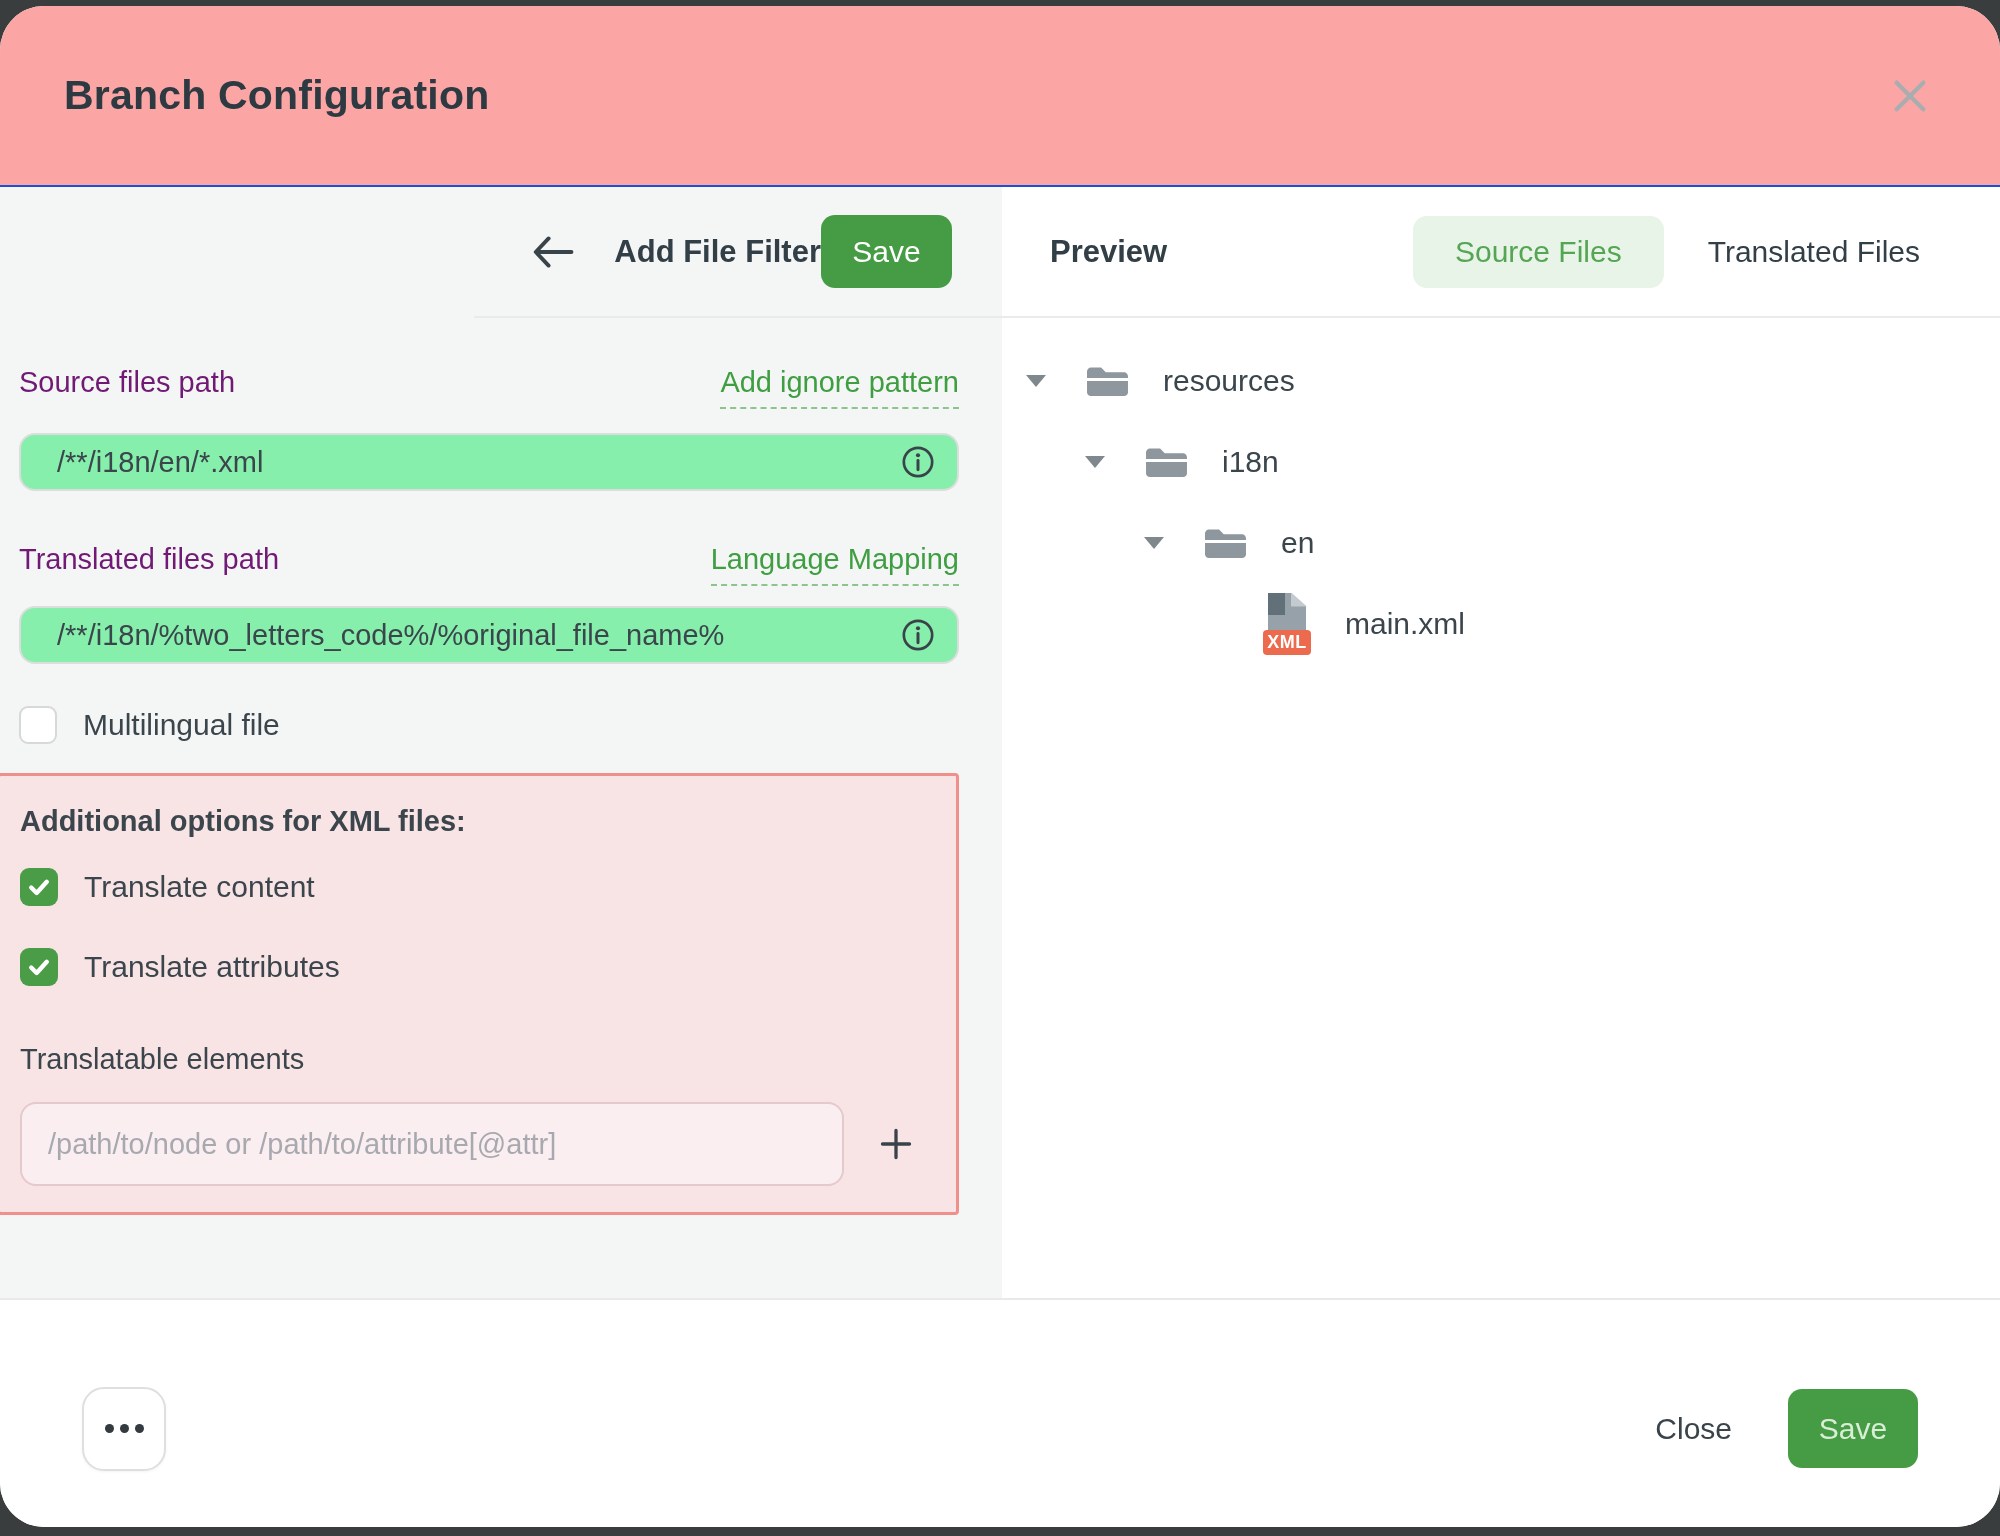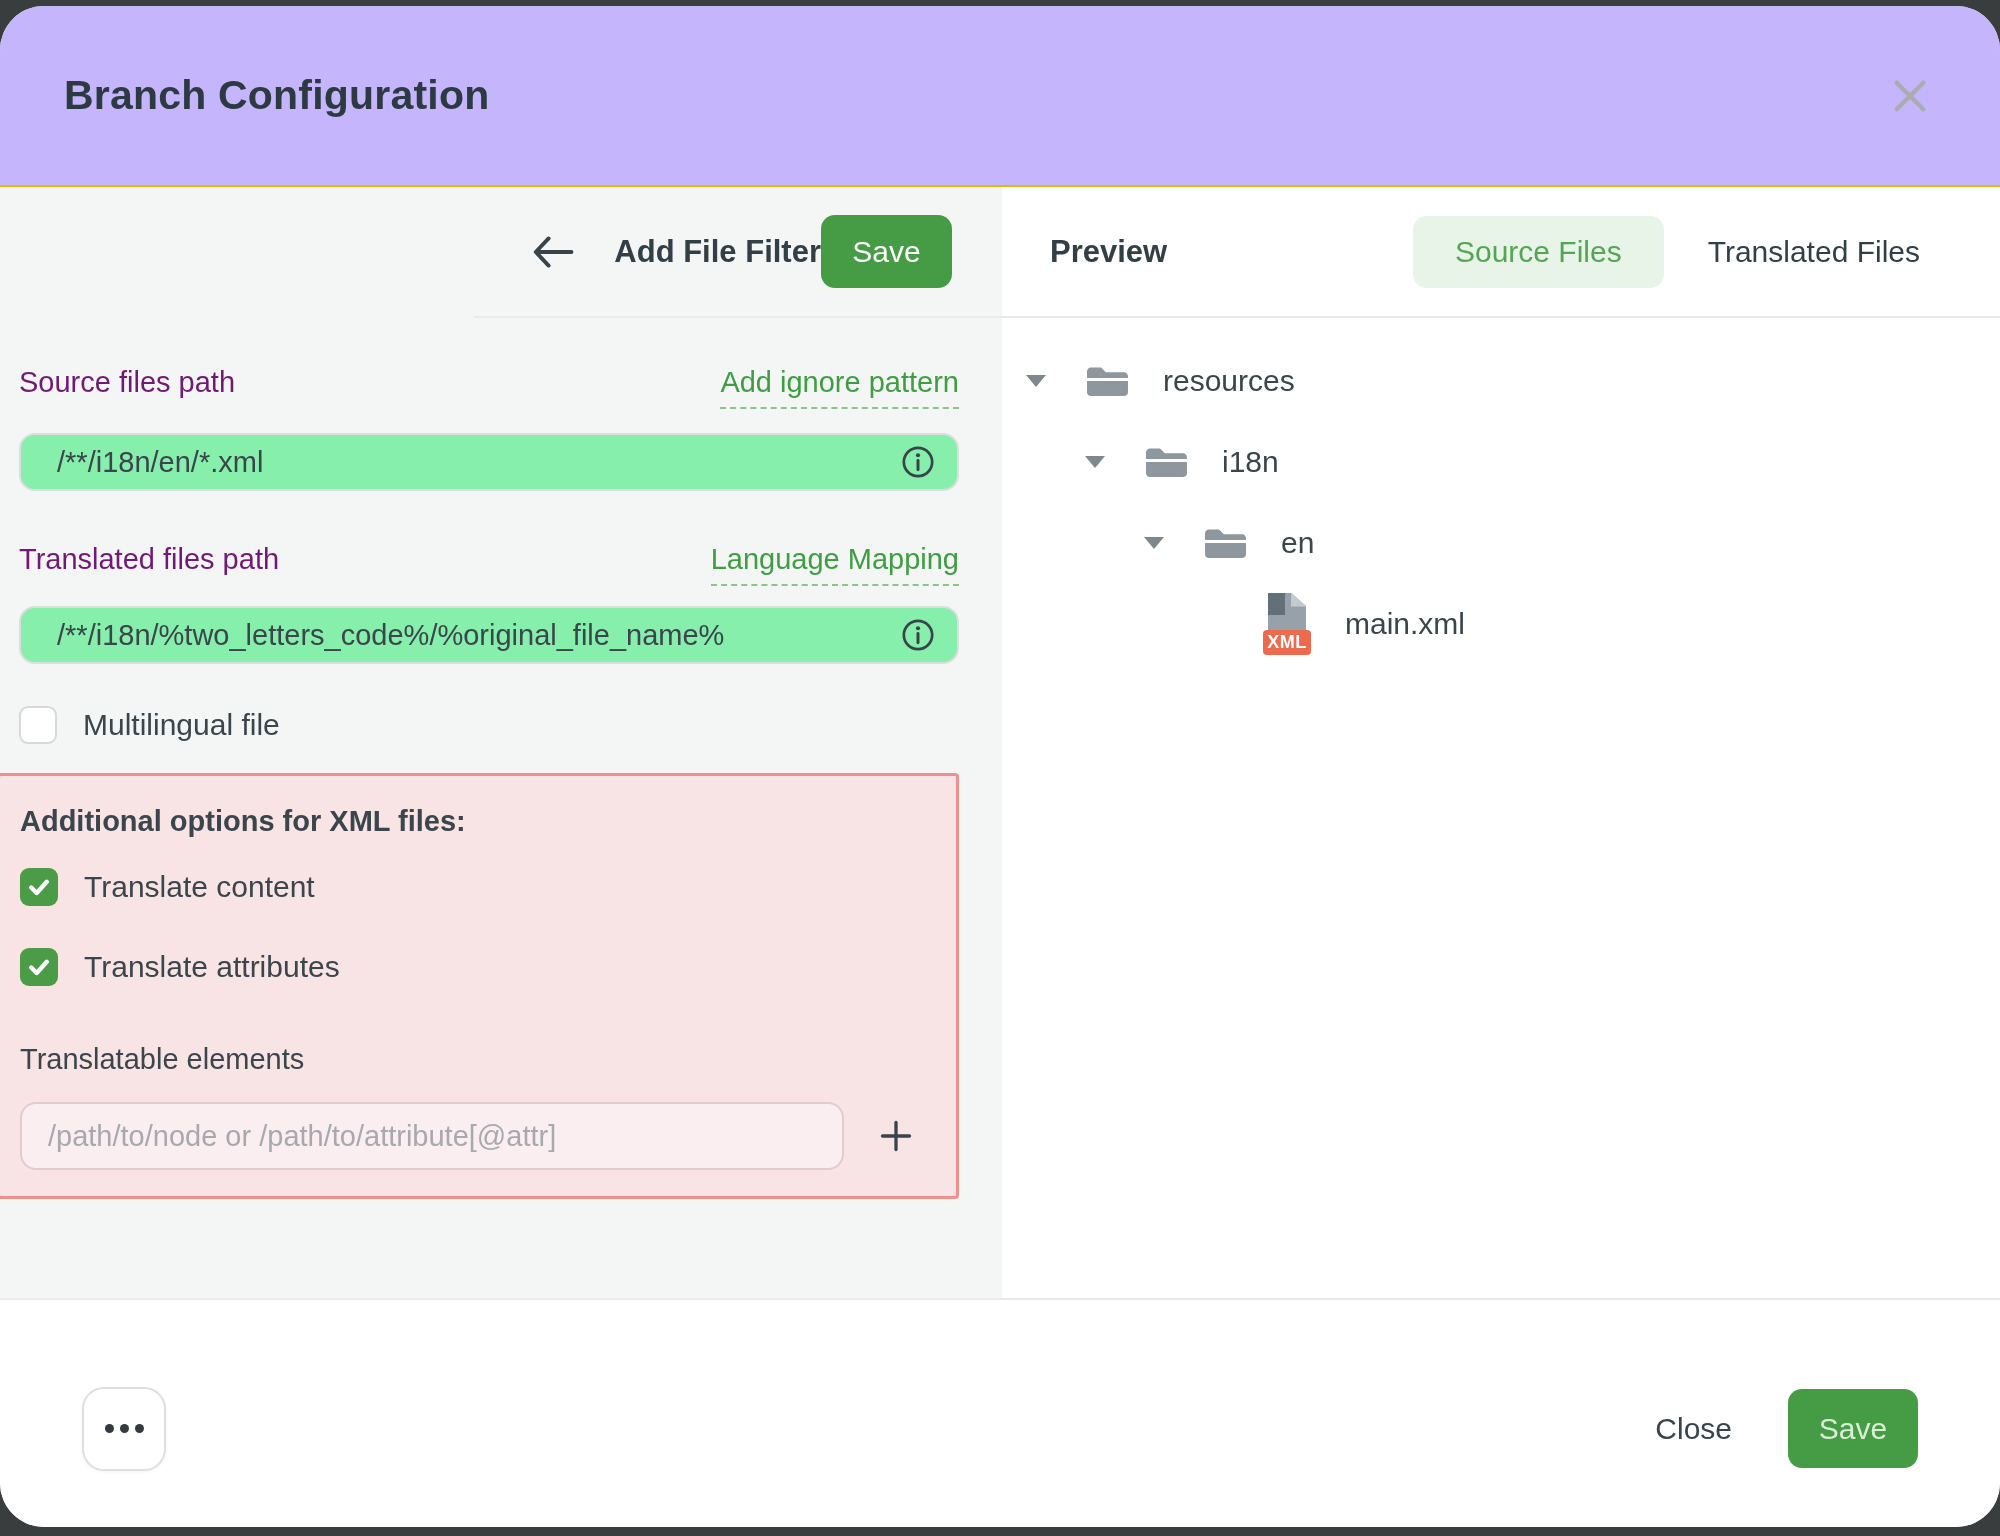--- a/index.html
+++ b/index.html
@@ -4,21 +4,21 @@
 <style>
   html,body{margin:0;padding:0;background:#3a3d3d;}
   *{box-sizing:border-box;}
   #screen{position:relative;width:2000px;height:1536px;background:#3a3d3d;overflow:hidden;
           font-family:"Liberation Sans",sans-serif;color:#3b454c;}
   .modal{position:absolute;left:0;top:6px;width:2000px;height:1521px;background:#fff;
          border-radius:44px;overflow:hidden;display:flex;flex-direction:column;}
 
   
   .mheader{height:181px;flex:0 0 auto;display:flex;align-items:center;
-           padding:0 60px 0 64px;border-bottom:2px solid #eab308;background:#c4b5fd;}
+           padding:0 60px 0 64px;border-bottom:2px solid #1d4ed8;background:#fca5a5;}
   .mtitle{font-size:41px;font-weight:600;color:#2d3a42;letter-spacing:.2px;}
   .close-btn{margin-left:auto;width:60px;height:60px;display:flex;align-items:center;
              justify-content:center;cursor:pointer;}
 
   
   .mbody{flex:1;display:flex;min-height:0;}
   .left-col{width:1002px;flex:0 0 auto;background:#f4f5f5;display:flex;flex-direction:column;align-items:flex-end;}
   .right-col{flex:1;background:#fff;display:flex;flex-direction:column;}
   .toolbar{height:131px;flex:0 0 auto;display:flex;align-items:center;border-bottom:2px solid #e9eaea;}
   .left-tb{padding:0 50px 0 56px;}
@@ -53,21 +53,21 @@
   .cb-label{margin-left:26px;font-size:30px;color:#3b454c;}
 
   
   .pink-box{margin-top:29px;margin-left:-22px;width:962px;background:#f8e3e5;
             border:3px solid #f0908c;border-radius:4px;padding:28px 20px 26px 20px;}
   .pb-title{font-size:29px;font-weight:600;color:#3b454c;line-height:34px;}
   .pb-cb1{margin-top:30px;}
   .pb-cb{margin-top:42px;}
   .te-label{margin-top:56px;font-size:29px;color:#3b454c;line-height:34px;}
   .te-row{margin-top:26px;display:flex;align-items:center;}
-  .te-input{width:824px;height:68px;background:#fbeef0;border:2px solid #e5c9cc;border-radius:16px;
+  .te-input{width:824px;height:84px;background:#fbeef0;border:2px solid #e5c9cc;border-radius:16px;
             padding:0 26px;font-size:29px;color:#3b454c;font-family:inherit;outline:none;}
   .te-input::placeholder{color:#a7a9af;}
   .plus-btn{margin-left:34px;display:flex;cursor:pointer;}
 
   
   .pv-title{font-size:31px;font-weight:600;color:#323f47;}
   .tabs{margin-left:auto;display:flex;align-items:center;}
   .tab{font-size:30px;color:#323f47;cursor:pointer;white-space:nowrap;}
   .tab.active{background:#e9f4e8;color:#55a654;border-radius:14px;padding:19px 42px;}
   .tab.inactive{margin-left:44px;}

